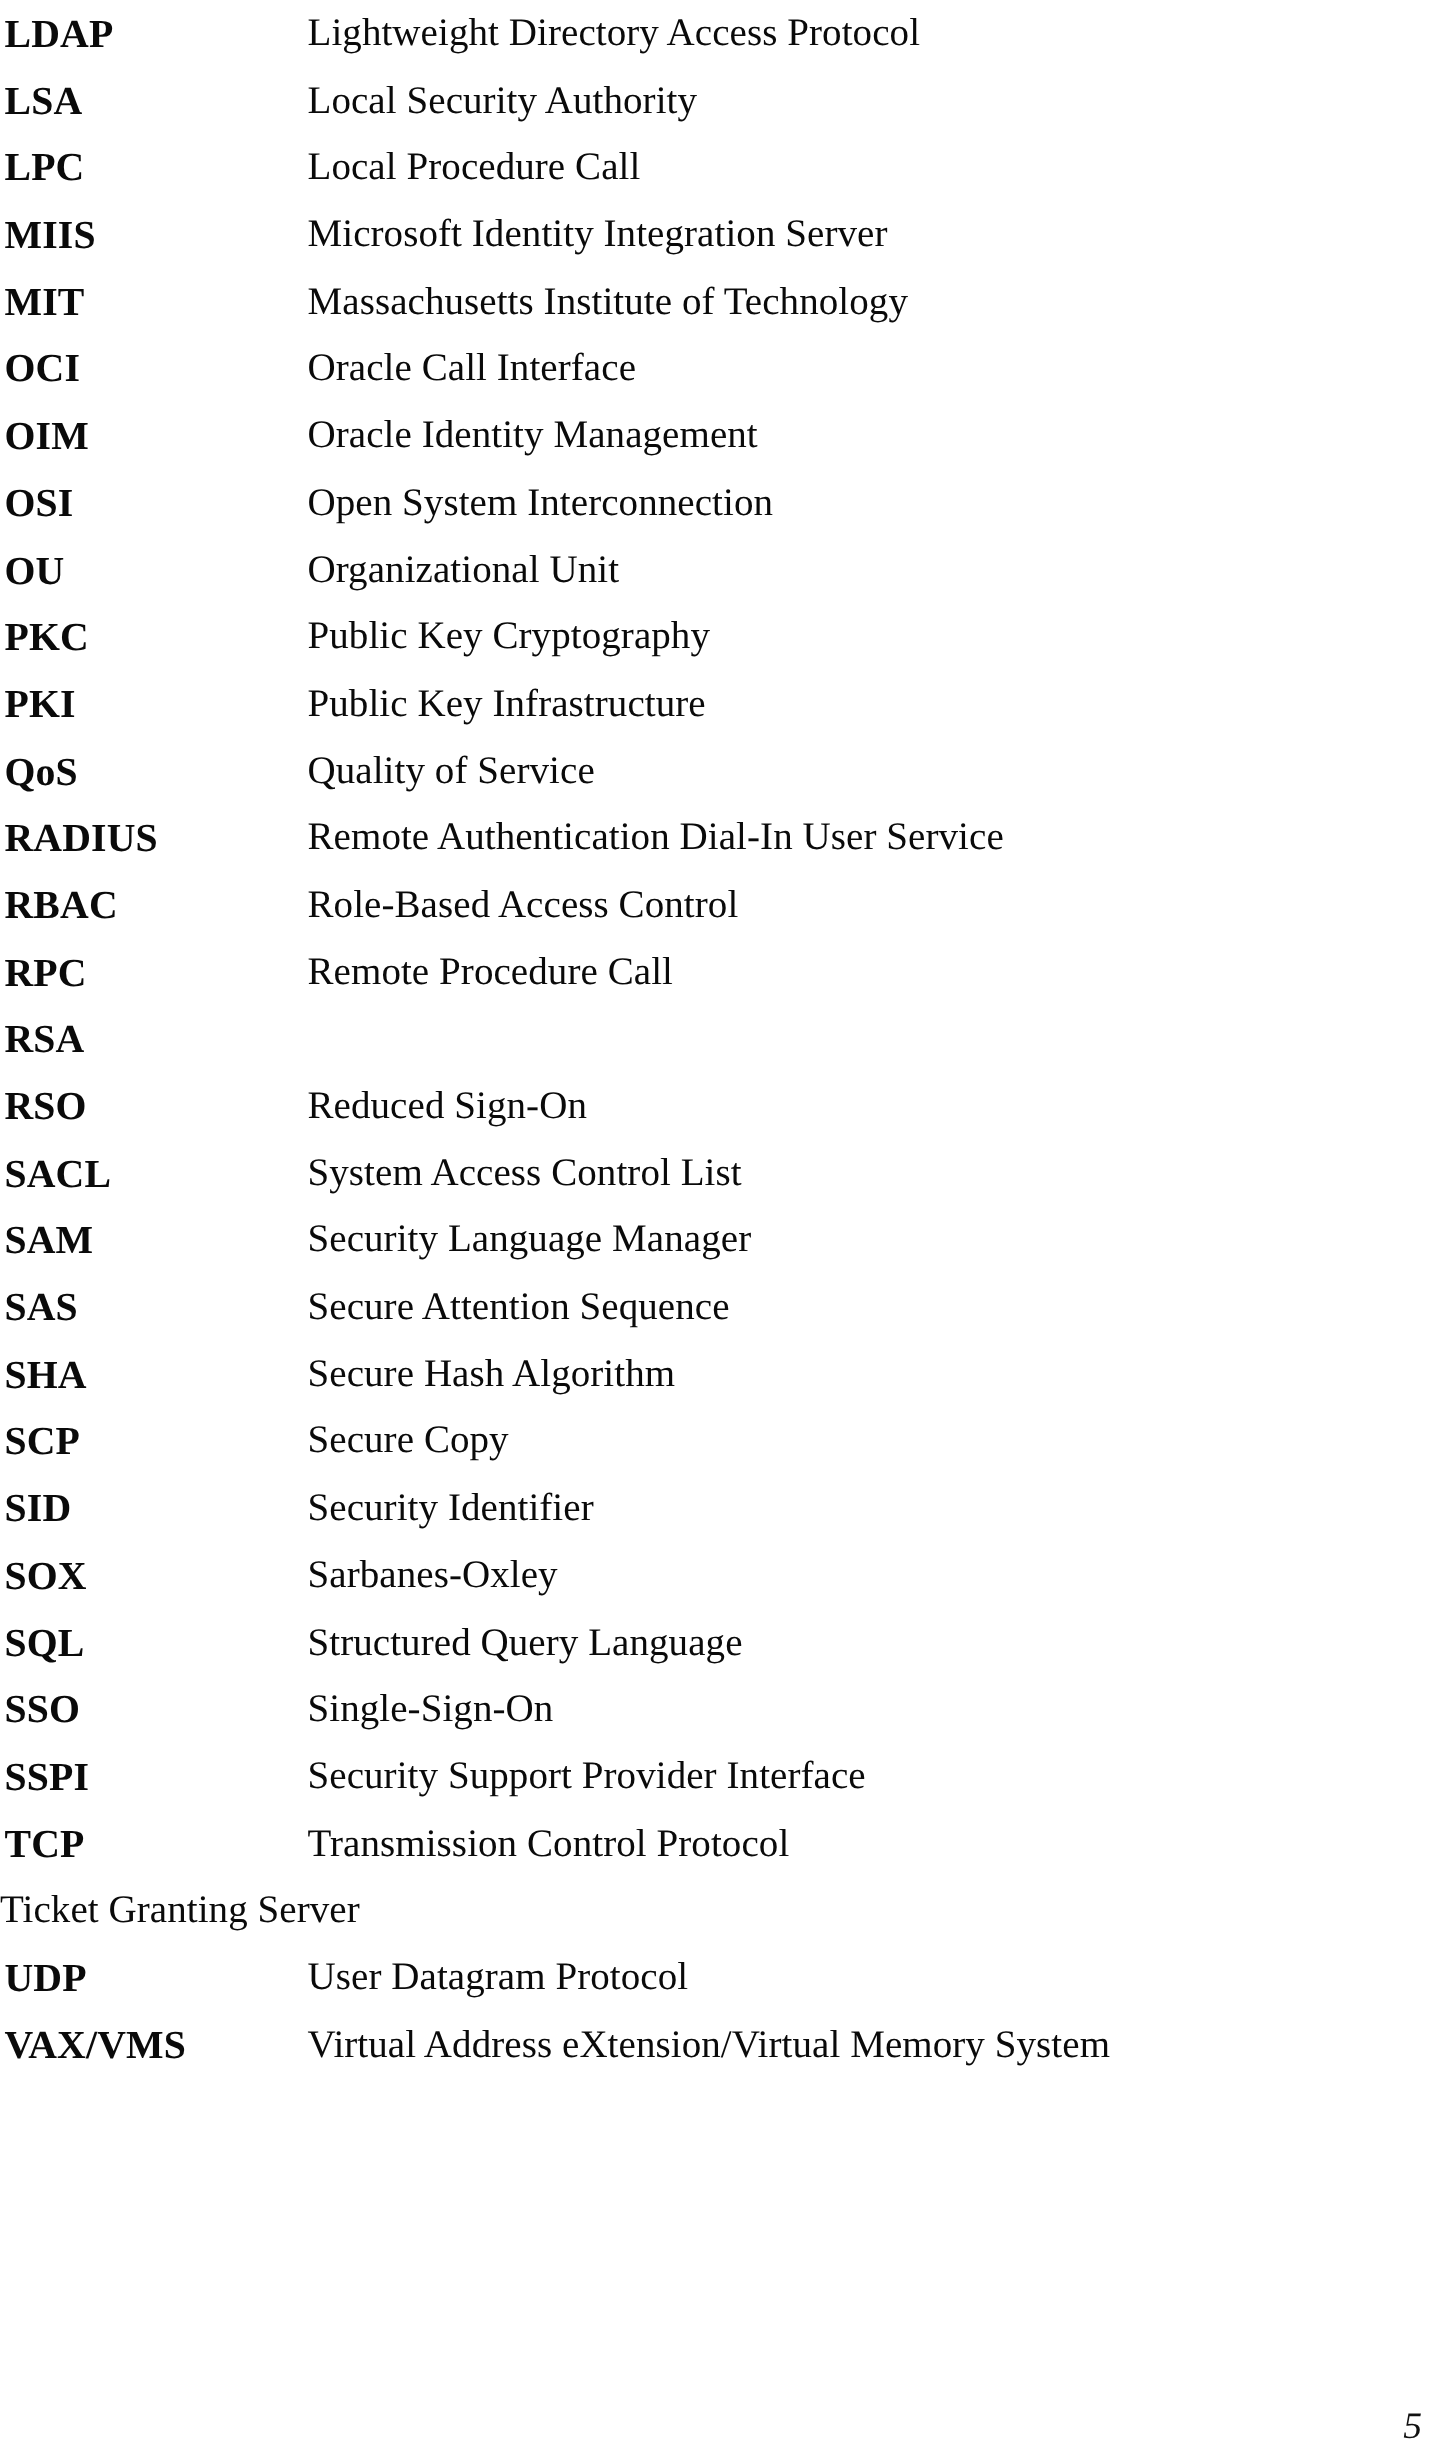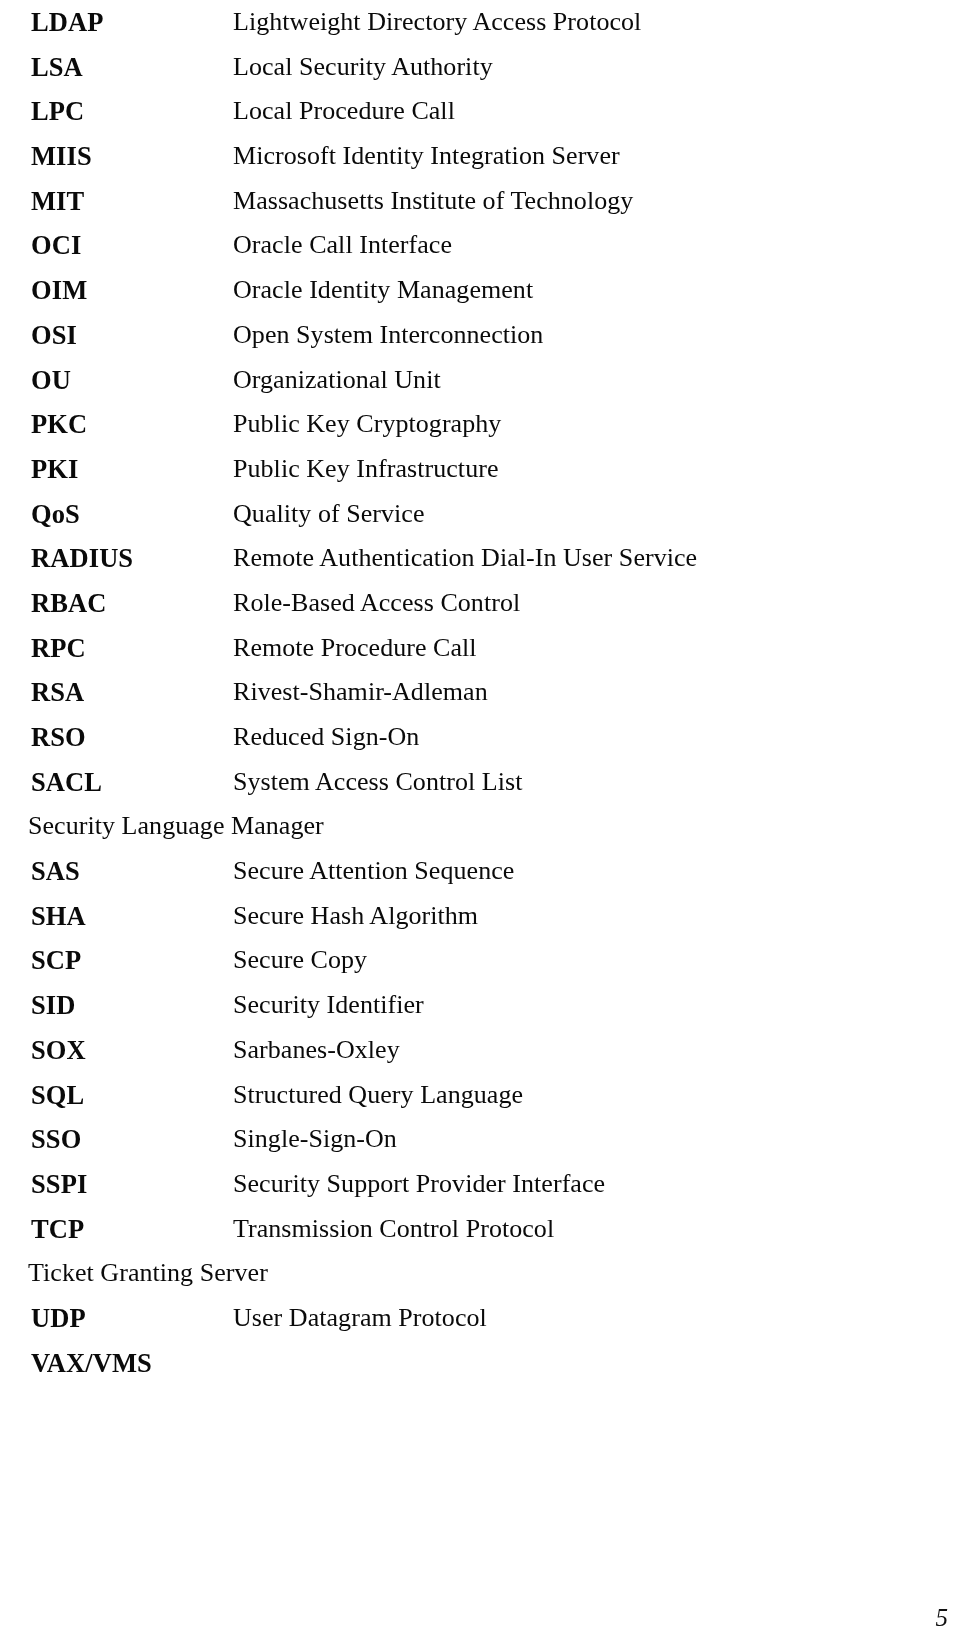--- a/index.html
+++ b/index.html
@@ -20,21 +20,20 @@
     left: 0;
     top: 0;
     width: 960px;
   }
   .row {
     display: flex;
     align-items: flex-start;
     height: 44.7px;
     line-height: 44.7px;
     white-space: nowrap;
-    padding-left: 28px;
   }
   .abbr {
     flex: 0 0 auto;
     width: 205px;
     padding-left: 3px;
     box-sizing: border-box;
     font-weight: bold;
     font-size: 26.5px;
     letter-spacing: 0.1px;
   }
@@ -113,31 +112,31 @@
     <div class="row">
       <div class="abbr">RBAC</div>
       <div class="expansion">Role-Based Access Control</div>
     </div>
     <div class="row">
       <div class="abbr">RPC</div>
       <div class="expansion">Remote Procedure Call</div>
     </div>
     <div class="row">
       <div class="abbr">RSA</div>
-      <div class="expansion">Rivest-Shamir-Adleman</div>
     </div>
     <div class="row">
       <div class="abbr">RSO</div>
       <div class="expansion">Reduced Sign-On</div>
     </div>
     <div class="row">
       <div class="abbr">SACL</div>
       <div class="expansion">System Access Control List</div>
     </div>
     <div class="row">
+      <div class="abbr">SAM</div>
       <div class="expansion">Security Language Manager</div>
     </div>
     <div class="row">
       <div class="abbr">SAS</div>
       <div class="expansion">Secure Attention Sequence</div>
     </div>
     <div class="row">
       <div class="abbr">SHA</div>
       <div class="expansion">Secure Hash Algorithm</div>
     </div>
@@ -171,16 +170,17 @@
     </div>
     <div class="row">
       <div class="expansion">Ticket Granting Server</div>
     </div>
     <div class="row">
       <div class="abbr">UDP</div>
       <div class="expansion">User Datagram Protocol</div>
     </div>
     <div class="row">
       <div class="abbr">VAX/VMS</div>
+      <div class="expansion">Virtual Address eXtension/Virtual Memory System</div>
     </div>
   </div>
 
 <div id="page-number">5</div>
 
 </body></html>

